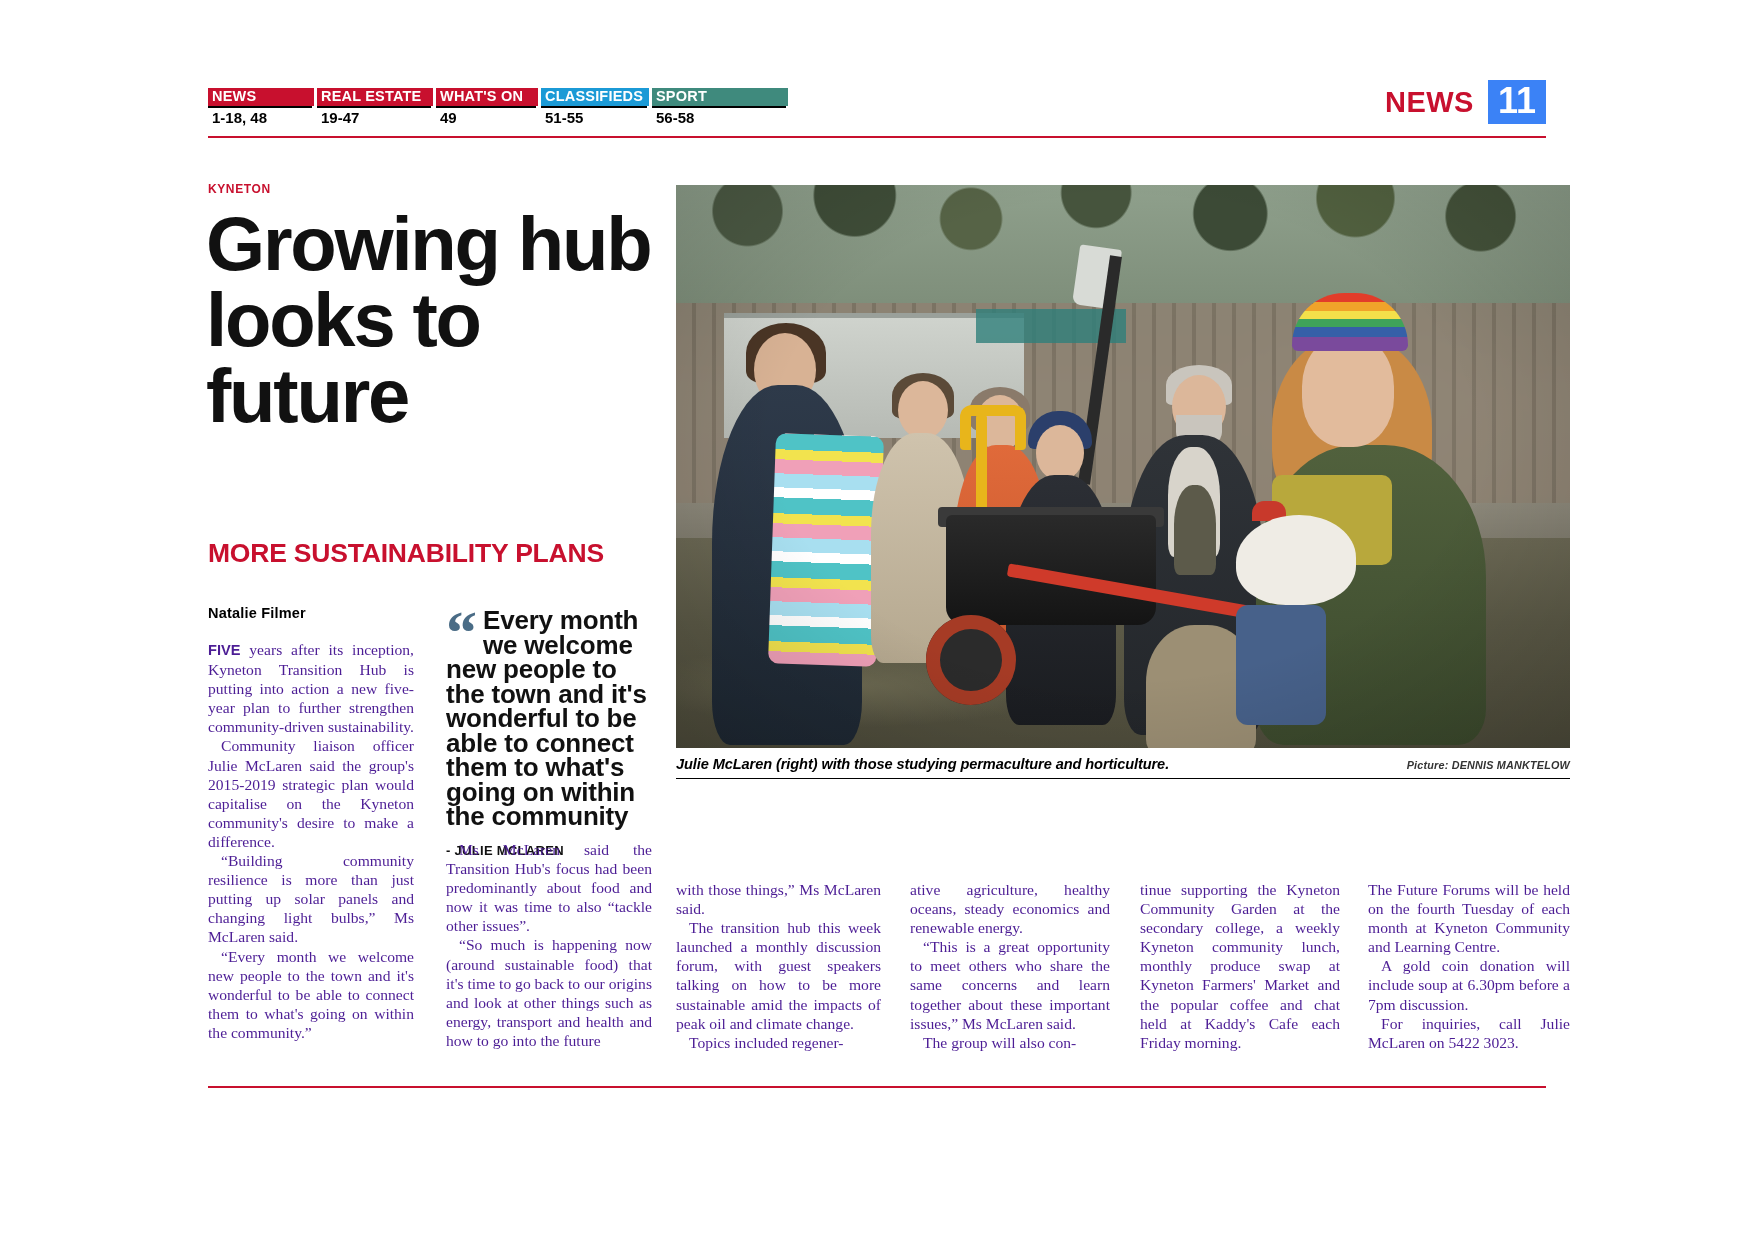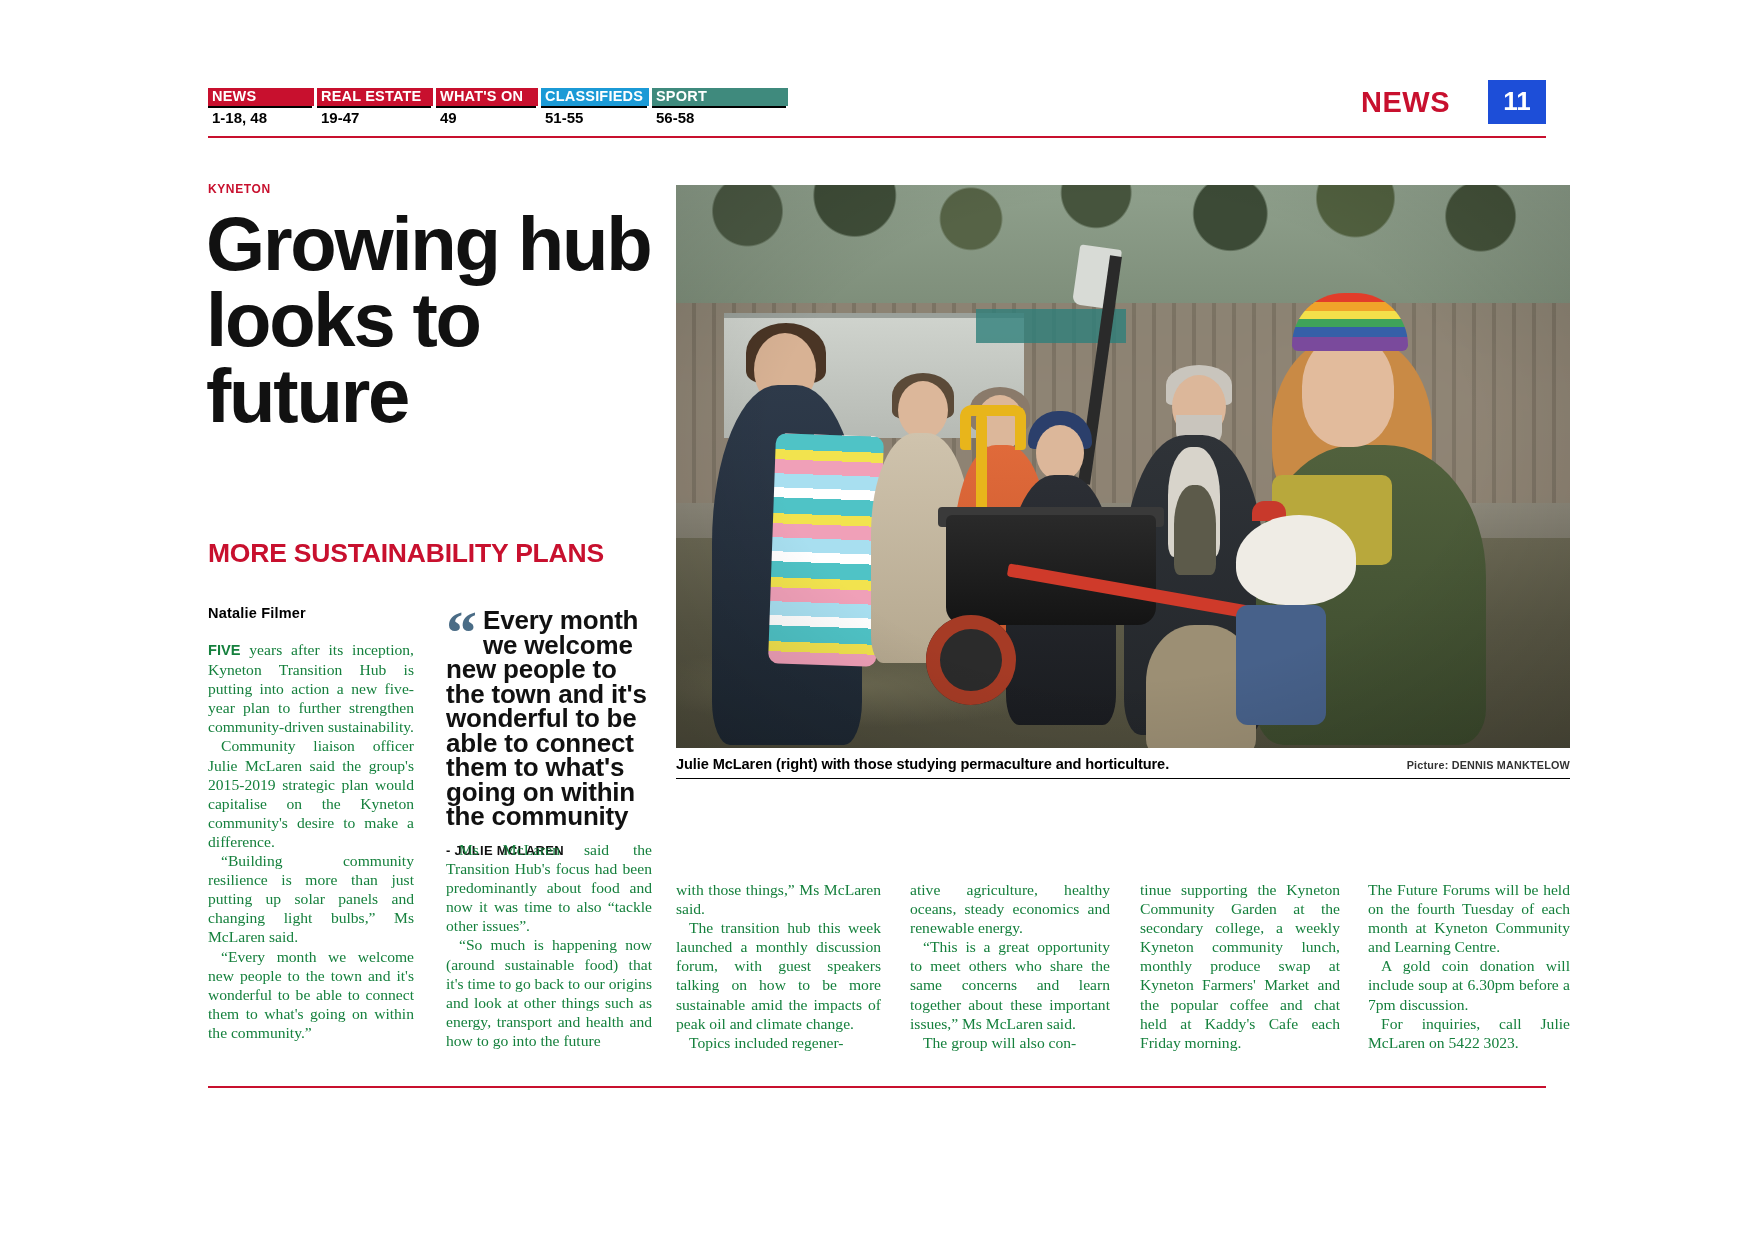--- a/index.html
+++ b/index.html
@@ -72,29 +72,28 @@
     align-items: center;
   }
   .section-name {
     color: #c8102e;
     font-size: 29px;
     font-weight: bold;
     letter-spacing: 0.5px;
     margin-right: 14px;
   }
   .page-num-box {
-    background: #1d4ed8;
+    background: #3b82f6;
     color: #fff;
-    font-size: 26px;
+    font-size: 36px;
     font-weight: bold;
     line-height: 38px;
     padding: 2px 10px 4px 10px;
     min-width: 38px;
     text-align: center;
-    margin-left: 24px;
   }
   .head-rule {
     position: absolute;
     left: 208px;
     right: 208px;
     top: 136px;
     height: 2px;
     background: #c8102e;
   }
 
@@ -137,21 +136,21 @@
     letter-spacing: 0.2px;
   }
 
   
   .col {
     position: absolute;
     font-family: "Liberation Serif", serif;
     font-size: 15.6px;
     line-height: 19.1px;
     text-align: justify;
-    color: #15803d;
+    color: #4c1d95;
   }
   .col p {
     margin: 0;
     text-indent: 13px;
   }
   .col p.first {
     text-indent: 0;
   }
   .col p.first .lead {
     font-family: "Liberation Sans", sans-serif;
@@ -333,20 +332,21 @@
     background: radial-gradient(ellipse at 50% 45%, rgba(0,0,0,0) 55%, rgba(0,0,0,0.18) 100%);
   }
   .caption-row {
     position: absolute;
     left: 676px;
     top: 756px;
     width: 894px;
     display: flex;
     justify-content: space-between;
     align-items: baseline;
+    font-style: italic;
   }
   .caption {
     font-size: 14.6px;
     font-weight: bold;
     letter-spacing: -0.1px;
   }
   .credit {
     font-size: 10.8px;
     font-weight: bold;
     letter-spacing: 0.2px;

